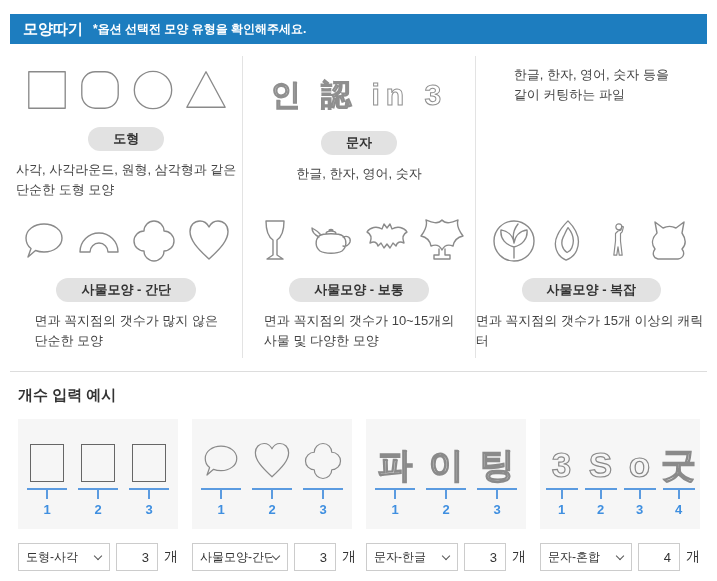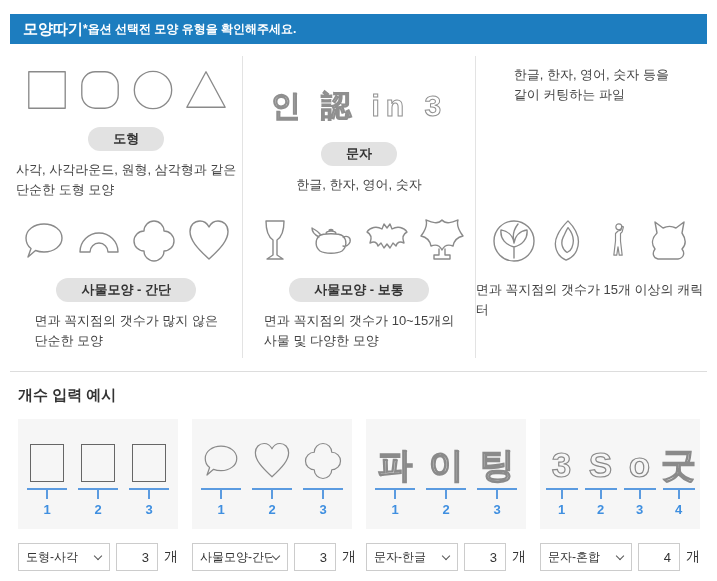--- a/index.html
+++ b/index.html
@@ -7,38 +7,38 @@
   body {
     width:717px; height:581px; overflow:hidden;
     font-family:"Liberation Sans","DejaVu Sans",sans-serif;
     color:#333;
   }
   .page { padding:14px 10px 0 10px; }
 
   
   .header-bar {
     background:#1d7dbf; color:#fff; height:30px;
-    display:flex; align-items:center; padding:0 13px;
+    display:flex; align-items:center; gap:10px; padding:0 13px;
   }
   .header-title { font-size:15px; font-weight:bold; }
   .header-subtitle { font-size:12px; font-weight:bold; }
 
   
   .type-grid { display:grid; grid-template-columns:1fr 1fr 1fr; margin-top:12px; }
   .type-col + .type-col { border-left:1px solid #e3e3e3; }
   .type-cell { height:151px; display:flex; flex-direction:column; align-items:center; }
   .icon-row { height:60px; display:flex; align-items:center; justify-content:center; gap:7px; margin-top:4px; }
   svg.shape { stroke:#8a8a8a; fill:none; stroke-width:1.4; stroke-linejoin:round; stroke-linecap:round; }
   .pill {
     background:#e2e2e2; border-radius:12px; padding:3px 25px;
     font-size:13px; font-weight:bold; color:#333; margin-top:7px; white-space:nowrap;
   }
   .desc { margin-top:9px; font-size:13px; color:#444; text-align:left; line-height:1.5; }
 
-  .sample-wrap { height:60px; margin-top:19px; display:flex; flex-direction:column; align-items:center; justify-content:center; }
+  .sample-wrap { height:60px; margin-top:8px; display:flex; flex-direction:column; align-items:center; justify-content:center; }
   .outline-text {
     font-weight:bold; color:#8f8f8f;
     -webkit-text-stroke:1px #8f8f8f; -webkit-text-fill-color:transparent;
     line-height:1.1; white-space:nowrap;
   }
   .sample-big { font-size:30px; letter-spacing:6px; }
   .sample-line { font-size:21px; letter-spacing:1px; }
 
   
   .section-divider { border-top:1px solid #ddd; margin-top:13px; }
@@ -180,20 +180,21 @@
               <path d="M22,44 C12,40 8,28 13,18 C16,11 20,7 24,3 C32,11 38,22 33,34 C31,39 27,42 22,44 Z M23,36 C18,33 16,26 19,20 C21,16 22,13 24,10 C29,16 31,24 28,31 C27,34 25,35 23,36 Z"></path>
             </svg>
           <svg class="shape" width="40" height="48" viewBox="0 0 48 48">
               <circle cx="25" cy="7" r="3.6"></circle>
               <path d="M24,12 L21,15 L21,24 L19,41 L22.5,41 L24,31 L25.5,41 L29,41 L27,24 L27,15 L29,13 L30.5,7 L28.5,6.5 L27.5,11 Z"></path>
             </svg>
           <svg class="shape" width="48" height="48" viewBox="0 0 48 48">
               <path d="M12,16 L10,5 L18,11 C22,9 27,9 31,11 L39,5 L37,16 C41,22 41,28 37,32 C40,36 39,41 33,42 L13,42 C8,41 7,36 10,32 C6,27 7,21 12,16 Z"></path>
             </svg>
         </div>
+        <div class="pill">사물모양 - 복잡</div>
         <div class="desc">
           <span>면과 꼭지점의 갯수가 15개 이상의 캐릭터</span><br>
         </div>
       </div>
     </div>
   </div>
 
   <div class="section-divider"></div>
   <div class="section-heading">개수 입력 예시</div>
 

